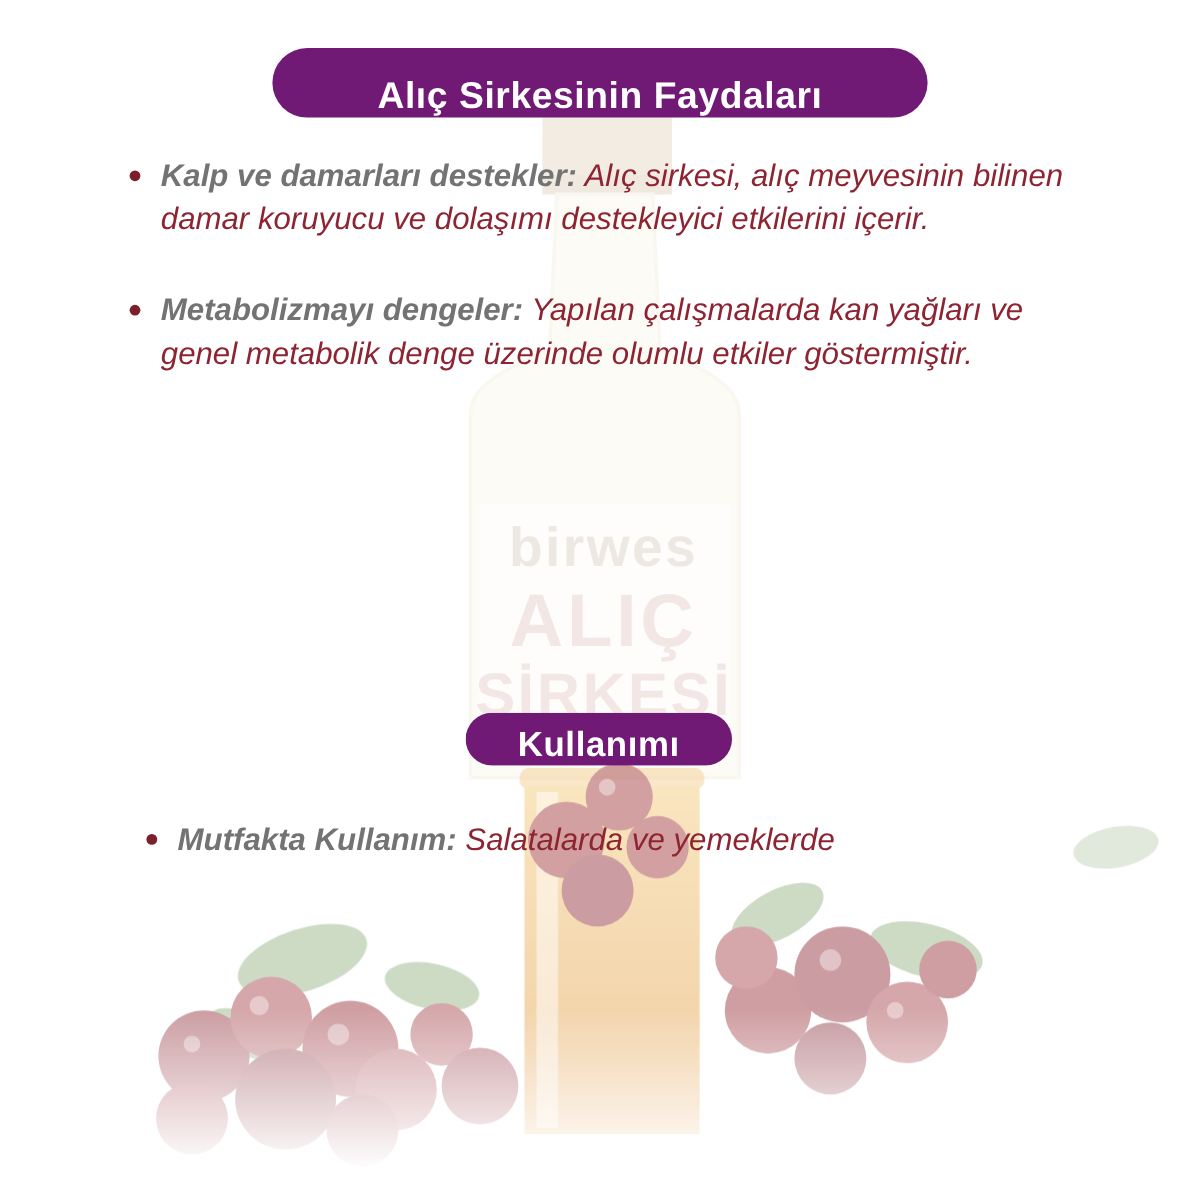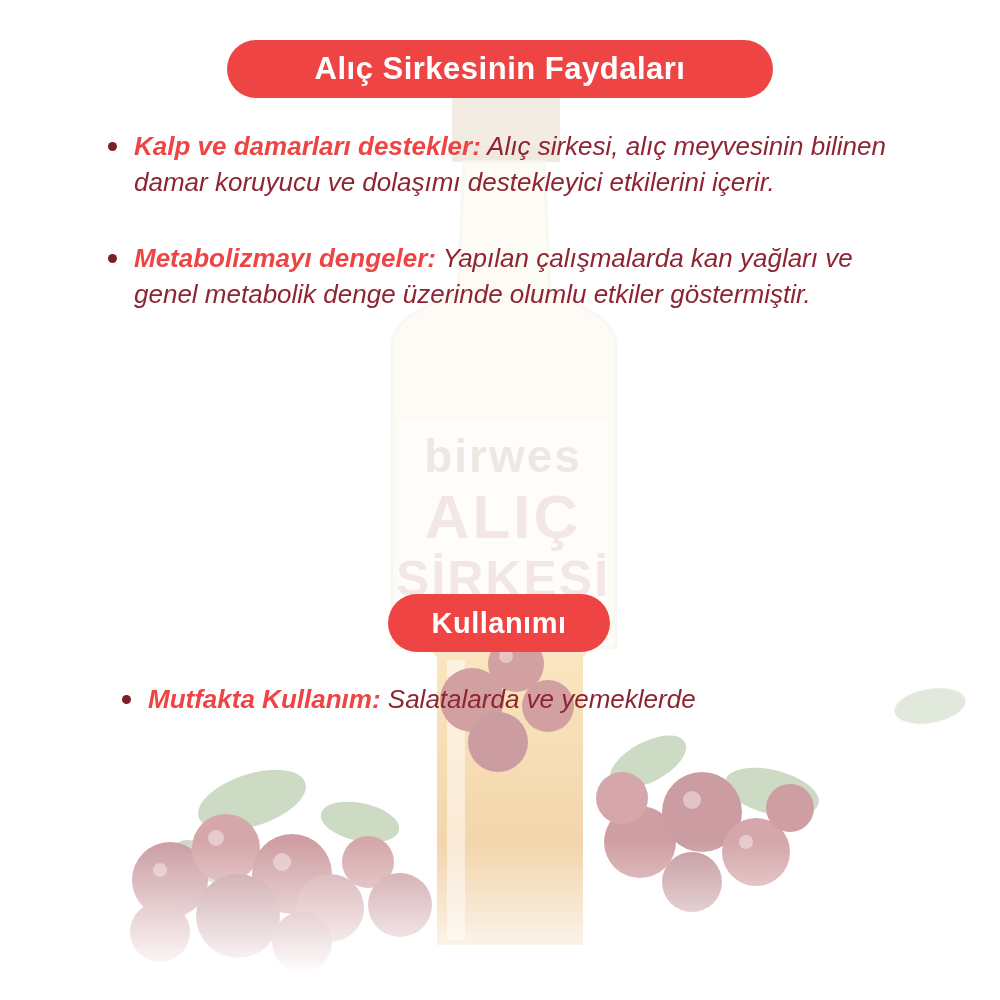--- a/index.html
+++ b/index.html
@@ -12,42 +12,42 @@
   #bg-illustration{
     position:absolute;left:0;top:0;width:1000px;height:1000px;z-index:0;
   }
   #bottom-fade{
     position:absolute;left:0;bottom:0;width:1000px;height:160px;z-index:1;
     background:linear-gradient(to bottom, rgba(255,255,255,0), #ffffff 85%);
   }
   
   .pill{
     position:absolute;z-index:2;
-    background:#ef4444;color:#ffffff;
+    background:#701a75;color:#ffffff;
     border-radius:999px;
-    display:flex;align-items:center;justify-content:center;
+    display:flex;align-items:flex-end;justify-content:center;
     font-weight:bold;letter-spacing:.5px;
   }
   #banner-top{left:227px;top:40px;width:546px;height:58px;font-size:31px;}
-  #banner-usage{left:388px;top:594px;width:222px;height:58px;font-size:29px;}
+  #banner-usage{left:388px;top:594px;width:222px;height:44px;font-size:29px;}
   
   .list{position:absolute;z-index:2;font-style:italic;}
   #benefits-list{left:108px;top:128px;width:812px;}
   #usage-list{left:122px;top:681px;width:764px;}
   .item{
     display:flex;align-items:flex-start;
     font-size:26px;line-height:36px;color:#8e2432;
   }
   #benefits-list .item{margin-bottom:40px;}
   #usage-list .item{margin-bottom:39px;}
   .dot{
     flex:0 0 auto;width:9px;height:9px;border-radius:50%;
     background:#7d1f28;margin:14px 17px 0 0;
   }
-  .lead{font-weight:bold;color:#ef4444;}
+  .lead{font-weight:bold;color:#737373;}
   .item-text{display:block;}
 </style>
 </head>
 <body>
 
 <svg id="bg-illustration" viewBox="0 0 1000 1000" xmlns="http://www.w3.org/2000/svg" aria-hidden="true">
   <defs>
     <linearGradient id="amber" x1="0" y1="0" x2="0" y2="1">
       <stop offset="0" stop-color="#f2c670"></stop>
       <stop offset="1" stop-color="#dd8f2e"></stop>

